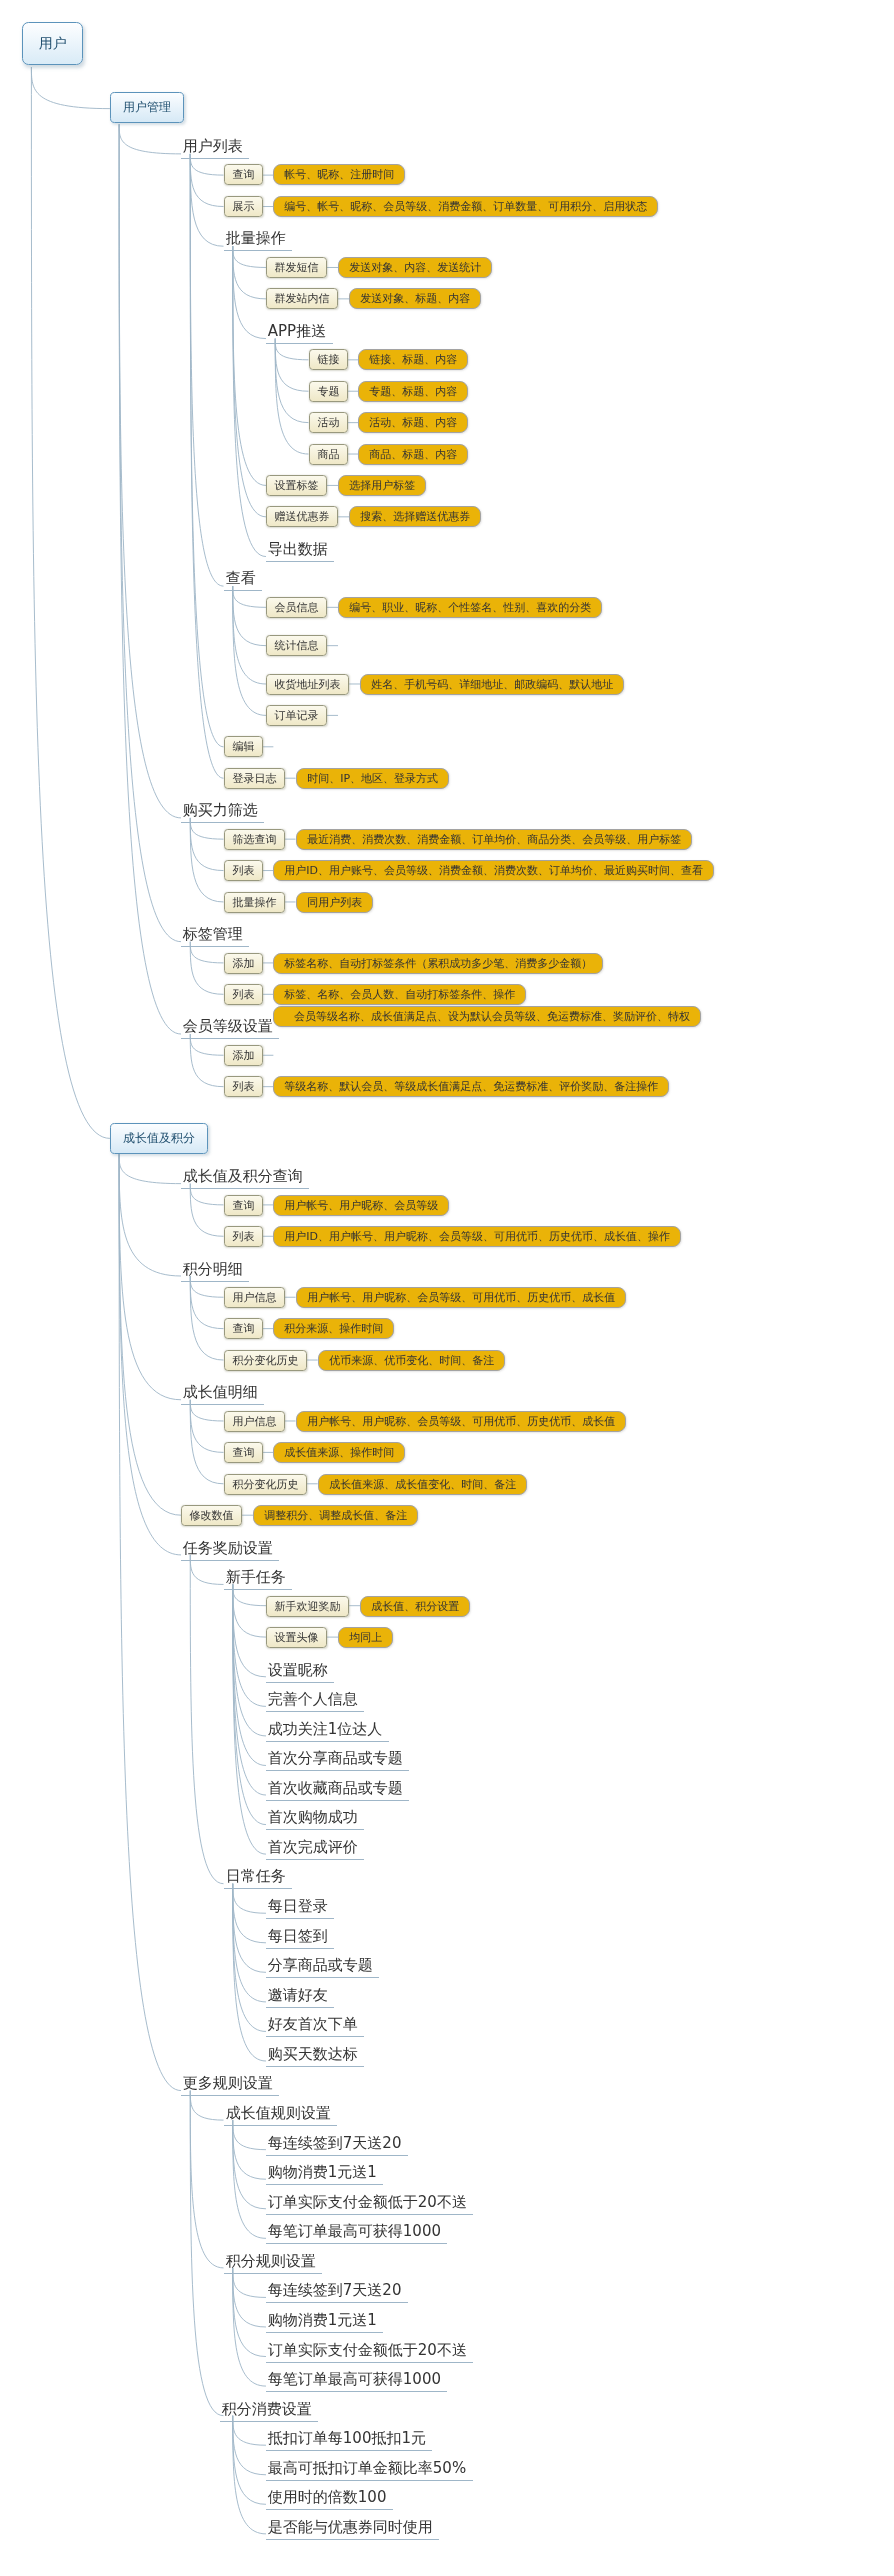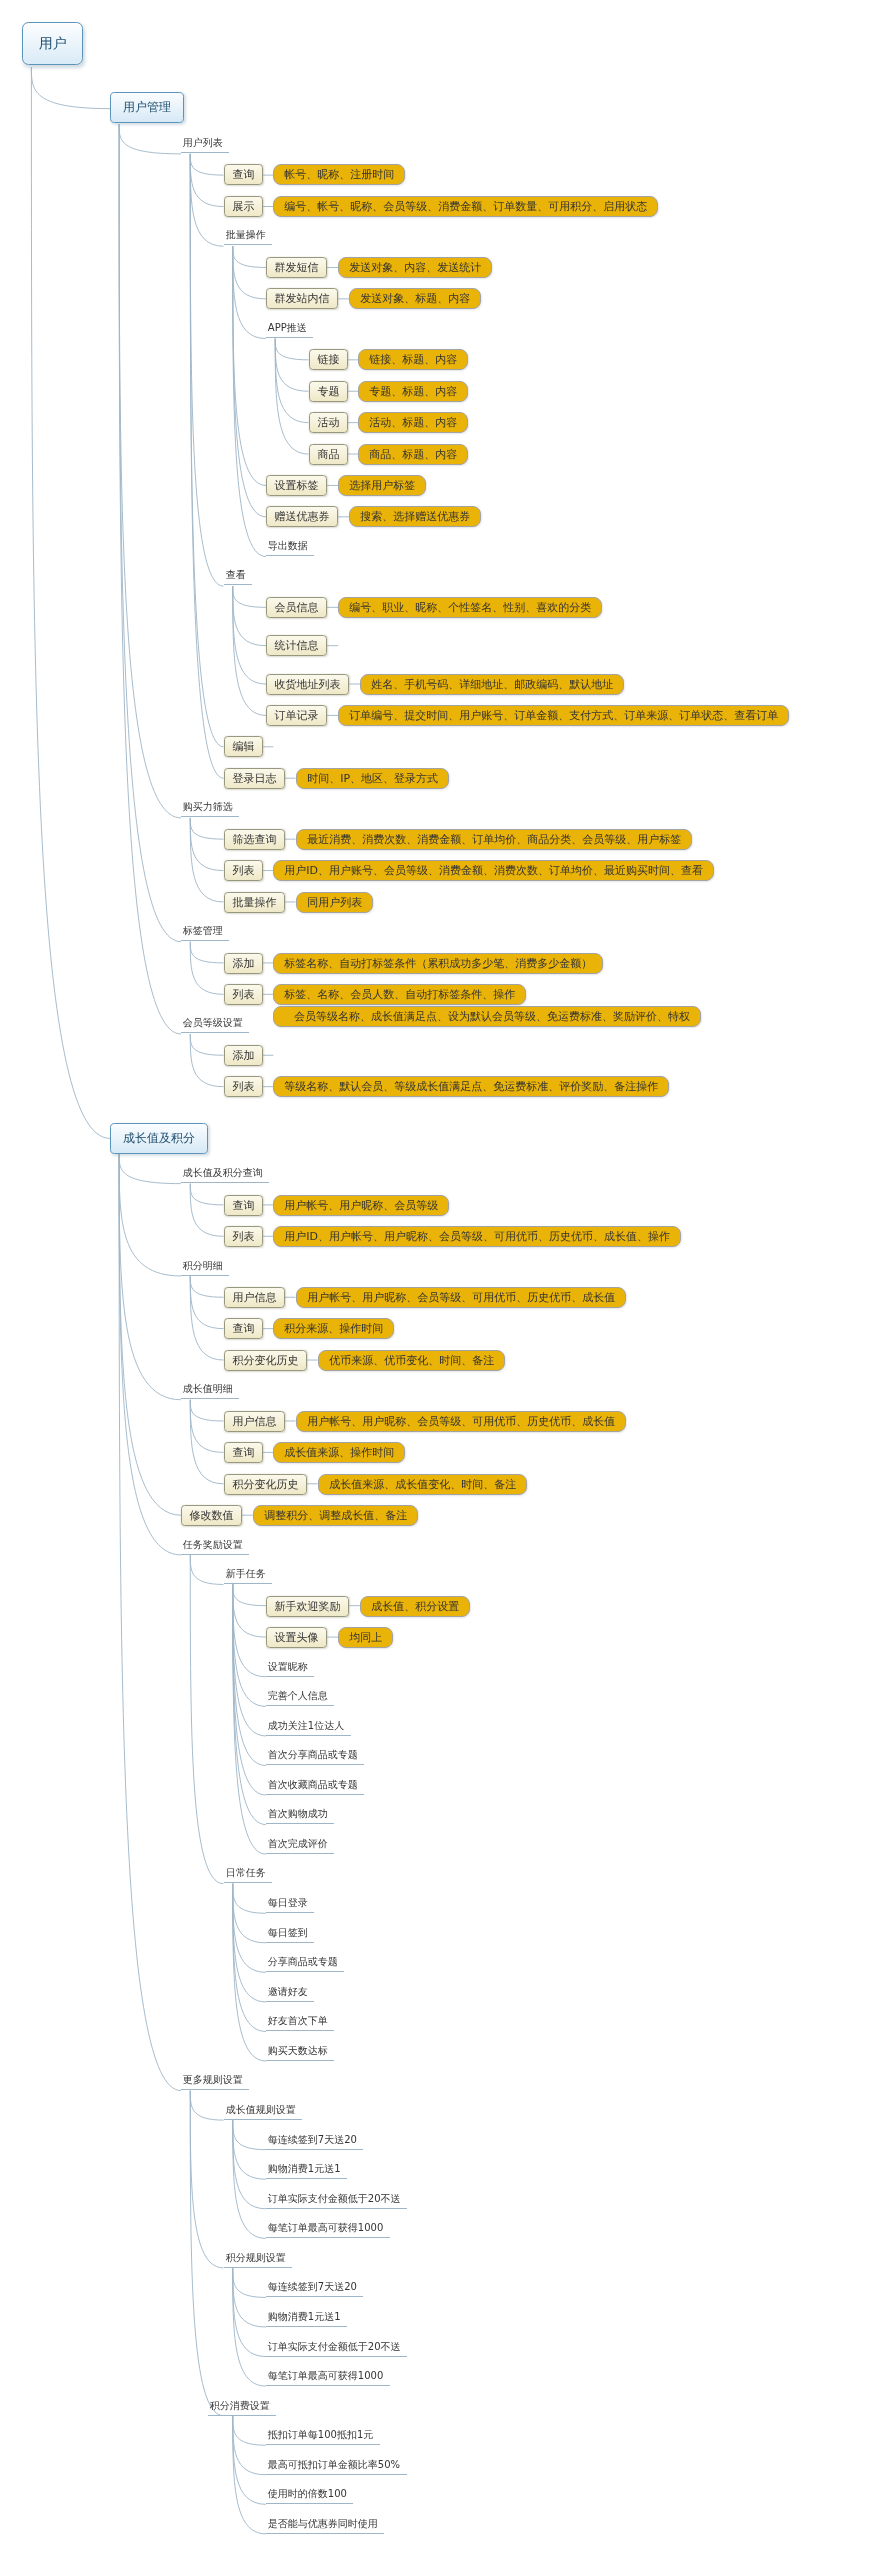--- a/index.html
+++ b/index.html
@@ -12,21 +12,21 @@
     font-size:14px; color:#1f4e6e; border:1.8px solid #5b93bb; border-radius:6.5px;
     background:linear-gradient(#fdfeff,#d9ebf7); padding:12px 15.7px;
     box-shadow:1.8px 2.8px 3.7px rgba(120,150,170,.35);
   }
   .node.topic {
     font-size:12px; color:#1f4e6e; border:0.9px solid #5b93bb; border-radius:4.6px;
     background:linear-gradient(#fbfdff,#d6e9f6); padding:7.4px 12px;
     box-shadow:1.8px 1.8px 2.8px rgba(120,150,170,.3);
   }
   .node.label {
-    font-size:10px; padding:1.8px 6.5px 2.8px 1.8px; border-bottom:0.9px solid #9fb6c8;
+    font-size:15px; padding:1.8px 6.5px 2.8px 1.8px; border-bottom:0.9px solid #9fb6c8;
   }
   .node.box {
     font-size:11px; border:0.9px solid #98987e; border-radius:3.7px;
     background:linear-gradient(#fbf9ec,#efe8c7); padding:2.8px 7.4px;
     box-shadow:0.9px 0.9px 1.8px rgba(150,150,120,.35);
   }
   .node.detail {
     font-size:11px; border:0.9px solid #a3a3a3; border-radius:8px;
     background:#eab308; padding:2.8px 10.2px;
     box-shadow:0.9px 0.9px 1.8px rgba(150,150,150,.25);
@@ -179,21 +179,20 @@
     <div class="node box" style="left: 266px; top: 506px;">赠送优惠券</div>
     <div class="node detail" style="left: 349px; top: 506px;">搜索、选择赠送优惠券</div>
     <div class="node label" style="left: 266px; top: 538px;">导出数据</div>
     <div class="node label" style="left: 224px; top: 567px;">查看</div>
     <div class="node box" style="left: 266px; top: 597px;">会员信息</div>
     <div class="node detail" style="left: 338px; top: 597px;">编号、职业、昵称、个性签名、性别、喜欢的分类</div>
     <div class="node box" style="left: 266px; top: 635px;">统计信息</div>
     <div class="node box" style="left: 266px; top: 674px;">收货地址列表</div>
     <div class="node detail" style="left: 360px; top: 674px;">姓名、手机号码、详细地址、邮政编码、默认地址</div>
     <div class="node box" style="left: 266px; top: 705px;">订单记录</div>
-    <div class="node detail" style="left: 338px; top: 705px;">订单编号、提交时间、用户账号、订单金额、支付方式、订单来源、订单状态、查看订单</div>
     <div class="node box" style="left: 224px; top: 736px;">编辑</div>
     <div class="node box" style="left: 224px; top: 768px;">登录日志</div>
     <div class="node detail" style="left: 296px; top: 768px;">时间、IP、地区、登录方式</div>
     <div class="node label" style="left: 181px; top: 799px;">购买力筛选</div>
     <div class="node box" style="left: 224px; top: 829px;">筛选查询</div>
     <div class="node detail" style="left: 296px; top: 829px;">最近消费、消费次数、消费金额、订单均价、商品分类、会员等级、用户标签</div>
     <div class="node box" style="left: 224px; top: 860px;">列表</div>
     <div class="node detail" style="left: 273px; top: 860px;">用户ID、用户账号、会员等级、消费金额、消费次数、订单均价、最近购买时间、查看</div>
     <div class="node box" style="left: 224px; top: 892px;">批量操作</div>
     <div class="node detail" style="left: 296px; top: 892px;">同用户列表</div>
@@ -253,19 +252,19 @@
     <div class="node label" style="left: 224px; top: 2102px;">成长值规则设置</div>
     <div class="node label" style="left: 266px; top: 2132px;">每连续签到7天送20</div>
     <div class="node label" style="left: 266px; top: 2161px;">购物消费1元送1</div>
     <div class="node label" style="left: 266px; top: 2191px;">订单实际支付金额低于20不送</div>
     <div class="node label" style="left: 266px; top: 2220px;">每笔订单最高可获得1000</div>
     <div class="node label" style="left: 224px; top: 2250px;">积分规则设置</div>
     <div class="node label" style="left: 266px; top: 2279px;">每连续签到7天送20</div>
     <div class="node label" style="left: 266px; top: 2309px;">购物消费1元送1</div>
     <div class="node label" style="left: 266px; top: 2339px;">订单实际支付金额低于20不送</div>
     <div class="node label" style="left: 266px; top: 2368px;">每笔订单最高可获得1000</div>
-    <div class="node label" style="left: 208px; top: 2398px; text-align: center;">积分消费设置</div>
+    <div class="node label" style="left: 220px; top: 2398px; text-align: center;">积分消费设置</div>
     <div class="node label" style="left: 266px; top: 2427px;">抵扣订单每100抵扣1元</div>
     <div class="node label" style="left: 266px; top: 2457px;">最高可抵扣订单金额比率50%</div>
     <div class="node label" style="left: 266px; top: 2486px;">使用时的倍数100</div>
     <div class="node label" style="left: 266px; top: 2516px;">是否能与优惠券同时使用</div>
   </div>
 
 
 </body></html>

